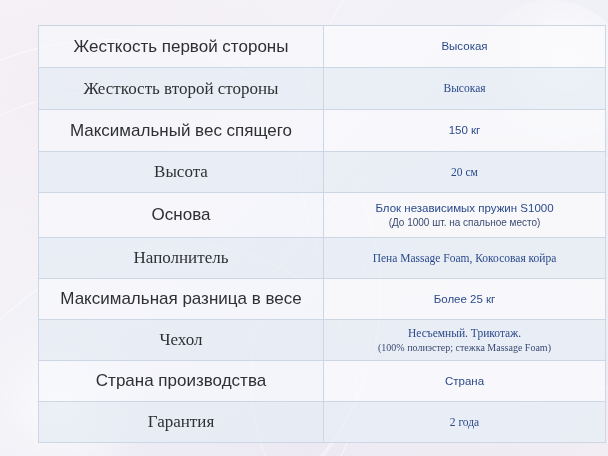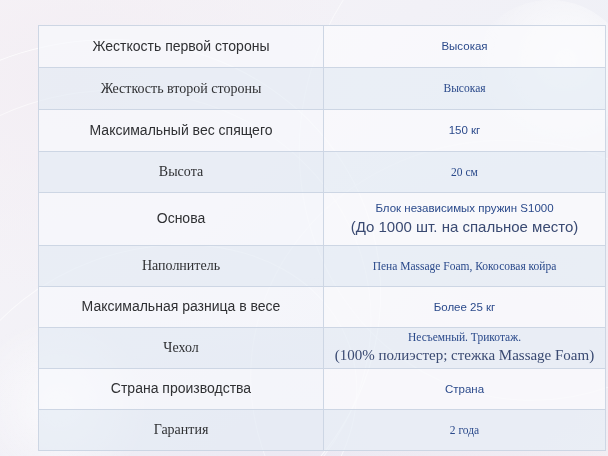--- a/index.html
+++ b/index.html
@@ -57,32 +57,32 @@
   }
   table.spec td {
     border: 1px solid #cdd6e4;
     vertical-align: middle;
     text-align: center;
     padding: 0 8px;
   }
   td.label {
     width: 268px;
     color: #2f3033;
-    font-size: 14px;
+    font-size: 17px;
     line-height: 1.25;
   }
   td.value {
     width: 265px;
     color: #2b4a8b;
     font-size: 11.5px;
     line-height: 1.3;
   }
   .value .sub {
     display: block;
-    font-size: 15px;
+    font-size: 10px;
     color: #3a4a72;
     margin-top: 1px;
   }
   tr.odd td { background: rgba(247,248,252,0.72); }
   tr.even td { background: rgba(228,235,244,0.66); font-family: Liberation Serif, serif; }
   tr.odd td.value { background: rgba(250,250,253,0.80); }
   tr.even td.value { background: rgba(231,238,246,0.74); }
 </style>
 </head>
 <body>
@@ -108,21 +108,21 @@
             <td class="value"><span>Высокая</span></td>
           </tr>
           <tr class="odd" style="height: 42px;">
             <td class="label">Максимальный вес спящего</td>
             <td class="value"><span>150 кг</span></td>
           </tr>
           <tr class="even" style="height: 41px;">
             <td class="label">Высота</td>
             <td class="value"><span>20 см</span></td>
           </tr>
-          <tr class="odd" style="height: 53px; margin-left: 24px;">
+          <tr class="odd" style="height: 45px; margin-left: 24px;">
             <td class="label">Основа</td>
             <td class="value"><span>Блок независимых пружин S1000</span><span class="sub">(До 1000 шт. на спальное место)</span></td>
           </tr>
           <tr class="even" style="height: 41px;">
             <td class="label">Наполнитель</td>
             <td class="value"><span>Пена Massage Foam, Кокосовая койра</span></td>
           </tr>
           <tr class="odd" style="height: 41px;">
             <td class="label">Максимальная разница в весе</td>
             <td class="value"><span>Более 25 кг</span></td>

